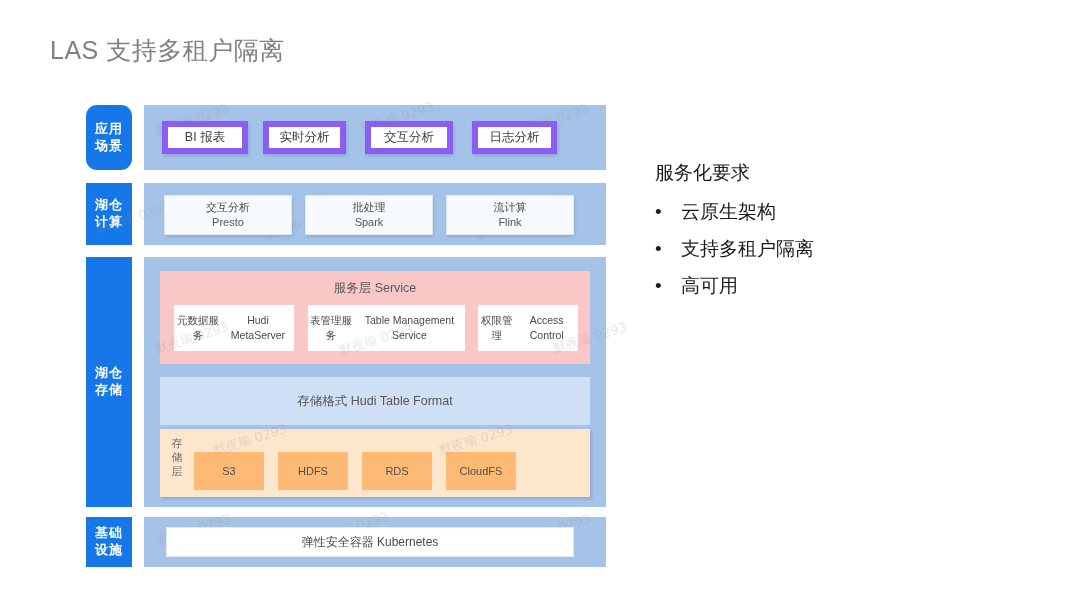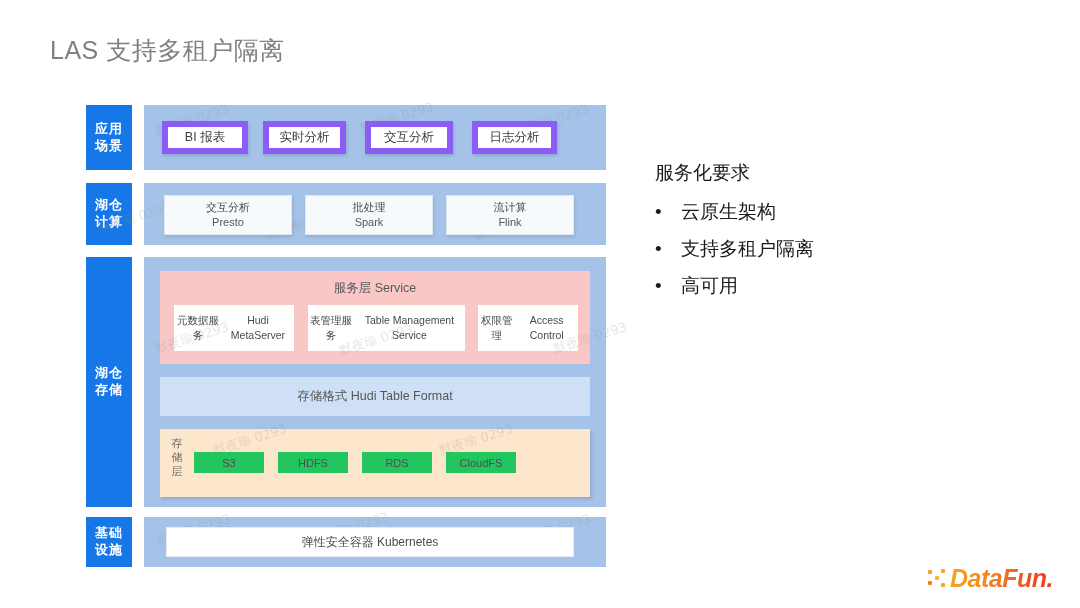--- a/index.html
+++ b/index.html
@@ -29,21 +29,21 @@
     font-size: 13px; line-height: 1.28; font-weight: 700; letter-spacing: 1px;
   }
   .side-label span { display: block; }
   .band {
     position: absolute; left: 58px; right: 0;
     background: #a5c3e9;
   }
 
   
   #row-app { top: 0; height: 65px; }
-  #row-app .side-label { top: 0; height: 65px; }
+  #row-app .side-label { top: 0; height: 65px; border-radius: 11px; }
   #row-app .band { top: 0; height: 65px; }
   .chip-row1 {
     position: absolute; top: 16px; height: 33px;
     background: #ffffff; border: 6px solid #8b5cf6;
     box-shadow: 1px 2px 3px rgba(90,110,140,0.30);
     display: flex; align-items: center; justify-content: center;
     font-size: 12.5px; color: #3d3d3d;
   }
 
   
@@ -73,37 +73,37 @@
     text-align: center; font-size: 12.5px; color: #5a5a5a;
   }
   .svc-chip {
     position: absolute; top: 34px; height: 46px;
     background: #ffffff;
     display: flex; align-items: center; justify-content: center;
     font-size: 10.5px; color: #4a4a4a; line-height: 1.42; text-align: center;
   }
 
   #format-box {
-    position: absolute; left: 16px; top: 120px; width: 430px; height: 39px;
+    position: absolute; left: 16px; top: 120px; width: 430px; height: 48px;
     background: #cfe0f6;
     display: flex; align-items: center; justify-content: center;
     font-size: 12.5px; color: #565656;
   }
 
   #storage-box {
     position: absolute; left: 16px; top: 172px; width: 430px; height: 68px;
     background: #fce7cd; box-shadow: 2px 2px 3px rgba(90,110,140,0.30); padding-left: 36px;
   }
   #storage-vert {
     position: absolute; left: 9px; top: 8px; width: 16px;
     font-size: 11px; color: #6a6a6a; line-height: 1.25; text-align: center;
   }
   .store-chip {
-    position: absolute; top: 23px; height: 21px;
-    background: #22c55e;
+    position: absolute; top: 23px; height: 38px;
+    background: #fdba74;
     display: flex; align-items: center; justify-content: center;
     font-size: 11px; color: #4f4f4f;
   }
 
   
   #row-infra { top: 412px; height: 44px; }
   #row-infra .side-label { top: 0; height: 50px; }
   #row-infra .band { top: 0; height: 50px; }
   #infra-chip {
     position: absolute; left: 22px; top: 10px; width: 408px; height: 30px;
@@ -251,22 +251,14 @@
     <div class="req-item">
       <div class="req-bullet">•</div>
       <div class="req-text">支持多租户隔离</div>
     </div>
     <div class="req-item">
       <div class="req-bullet">•</div>
       <div class="req-text">高可用</div>
     </div>
   </div>
 
-  <div id="logo">
-    <span class="logo-dot" style="left:0px;  top:4px;  width:4px; height:4px; background:#f5a61e;"></span>
-    <span class="logo-dot" style="left:7px;  top:10px; width:4px; height:4px; background:#f6b733;"></span>
-    <span class="logo-dot" style="left:0px;  top:15px; width:4px; height:4px; background:#f58220;"></span>
-    <span class="logo-dot" style="left:13px; top:3px;  width:4px; height:4px; background:#f5a61e;"></span>
-    <span class="logo-dot" style="left:13px; top:17px; width:4px; height:4px; background:#f5a61e;"></span>
-    <span id="logo-text">DataFun.</span>
-  </div>
 
 </div>
 
 </body></html>

